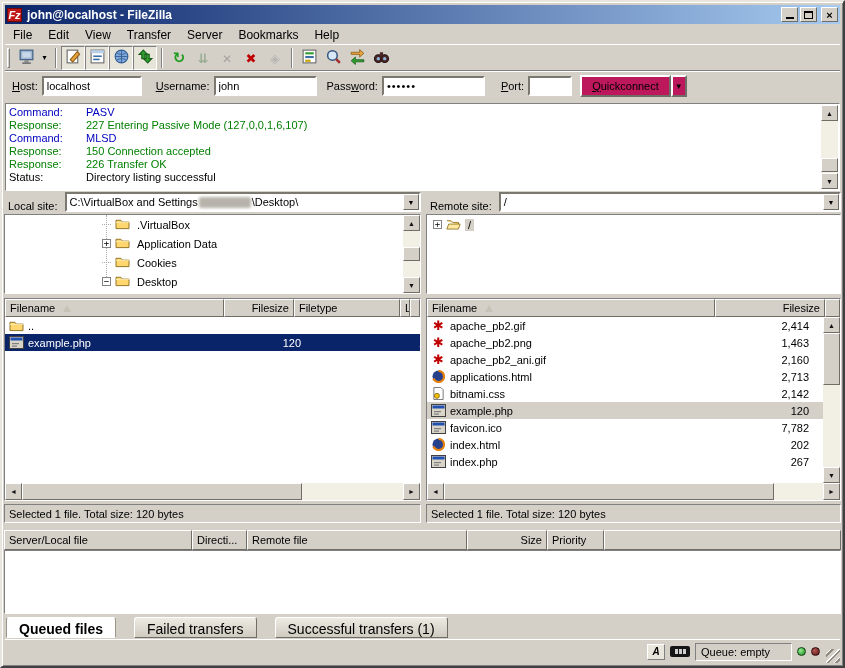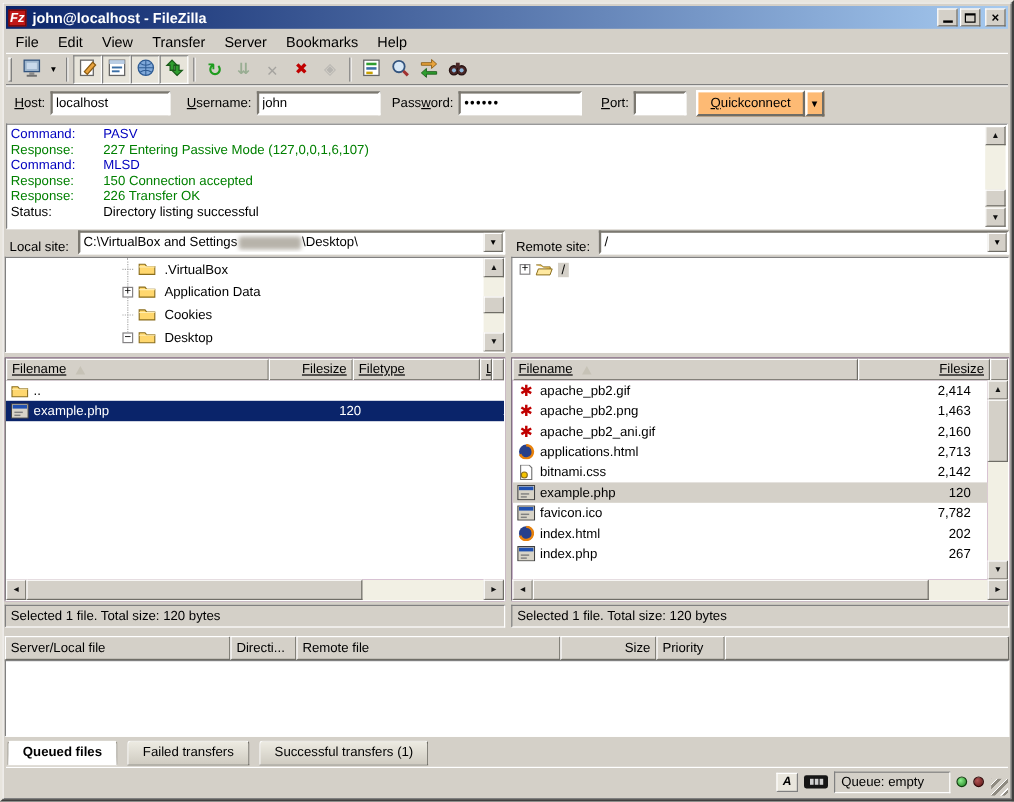--- a/index.html
+++ b/index.html
@@ -2,21 +2,21 @@
 <html style="--sel: #0A246A; --logcmd: #0000BF; --logresp: #008000; --tb1: #0A246A; --tb2: #A6CAF0;"><head>
 <meta charset="utf-8">
 <style>
   * { margin:0; padding:0; box-sizing:border-box; font-family:"Liberation Sans","DejaVu Sans",sans-serif; }
   html,body { background:#9a9a9a; }
   .window{ width:845px; height:668px; position:relative; background:#D4D0C8;
     border:2px solid; border-color:#E8E5DE #404040 #404040 #E8E5DE; overflow:hidden;
     box-shadow: inset 1px 1px 0 #fff, inset -1px -1px 0 #808080; }
 
   
-  .btn3d{ background:#fdba74; border:2px solid; border-color:#FFFFFF #6F6D66 #6F6D66 #FFFFFF; }
+  .btn3d{ background:#be185d; border:2px solid; border-color:#FFFFFF #6F6D66 #6F6D66 #FFFFFF; }
   .btn3d1{ background:#D4D0C8; border:1px solid; border-color:#FFFFFF #6F6D66 #6F6D66 #FFFFFF; }
   .tfield{ height:20px; background:#fff; border:2px solid; border-color:#7B7870 #FFFFFF #FFFFFF #7B7870; font-size:11px; padding:0 3px; outline:none; }
 
   
   .titlebar{ position:absolute; left:3px; top:3px; right:3px; height:19px;
     background:linear-gradient(90deg, var(--tb1), var(--tb2)); display:flex; align-items:center; padding:0 2px; }
   .app-icon{ width:15px; height:14px; background:#C01818; border:1px solid #6E0808; color:#fff;
     font-size:11px; font-weight:bold; font-style:italic; line-height:12px; text-align:center; }
   .title{ flex:1; margin-left:5px; color:#fff; font-weight:bold; font-size:12px; white-space:nowrap; }
   .win-btn{ width:17px; height:15px; margin-left:2px; display:flex; align-items:center; justify-content:center; }
@@ -80,21 +80,21 @@
   .tree-indent{ padding-left:97px; }
   .treebox.local::before{ content:''; position:absolute; left:101px; top:0; bottom:8px; border-left:1px dotted #ababab; }
   .exp{ width:9px; height:9px; flex:none; border:1px solid #848284; background:#fff; font-size:9px; line-height:7px; text-align:center;
     font-family:"DejaVu Sans Mono",monospace; z-index:1; }
   .stub{ width:9px; height:1px; flex:none; border-top:1px dotted #ababab; }
   .tree-label{ padding:0 3px; }
   .tree-label.sel{ background:#D4D0C8; }
   .ic{ width:15px; height:13px; flex:none; }
   .ic-apache{ color:#C00000; font-size:13px; line-height:13px; width:15px; flex:none; text-align:center; }
 
-  .listbox{ position:absolute; top:106px; left:0; right:0; bottom:24px; border:1px solid; border-color:#808080 #fff #fff #808080; background:#701a75;text-decoration:underline; }
+  .listbox{ position:absolute; top:106px; left:0; right:0; bottom:24px; border:1px solid; border-color:#808080 #fff #fff #808080; background:#eab308; }
   .lheader{ height:18px; display:flex; background:#D4D0C8; }
   .hcell{ font-size:11px; padding:0 4px; display:flex; align-items:center; background:#D4D0C8;
     border:1px solid; border-color:#fff #6F6D66 #6F6D66 #fff; white-space:nowrap; overflow:hidden; }
   .hcell.r{ justify-content:flex-end; }
   .sort{ margin-left:8px; width:0; height:0; border-left:4px solid transparent; border-right:4px solid transparent;
     border-bottom:7px solid #C6C2B6; }
   .lbody{ position:absolute; top:18px; left:0; right:0; bottom:17px; background:#fff; overflow:hidden; }
   .list-row{ height:17px; display:flex; align-items:center; font-size:11px; white-space:nowrap; }
   .sel-focus{ background:var(--sel); color:#fff; }
   .sel-blur{ background:#D4D0C8; }
@@ -102,21 +102,21 @@
   .cell.r{ justify-content:flex-end; }
   .cell.grow{ flex:1; }
 
   .statusline{ position:absolute; left:0; right:0; bottom:2px; height:19px; font-size:11px; display:flex; align-items:center;
     padding:0 4px; border:1px solid; border-color:#808080 #fff #fff #808080; white-space:nowrap; }
 
   
   .queue-header{ position:absolute; left:2px; top:528px; right:2px; height:20px; display:flex; }
   .queue-body{ position:absolute; left:2px; top:548px; right:2px; height:64px; background:#fff;
     border:1px solid; border-color:#808080 #fff #fff #808080; }
-  .tabs{ position:absolute; left:4px; top:615px; height:21px; display:flex; gap:8px; font-size:11px; }
+  .tabs{ position:absolute; left:4px; top:615px; height:21px; display:flex; gap:18px; font-size:14px; }
   .tab{ padding:3px 12px 0 12px; background:linear-gradient(#EDEBE2,#CFCBC1); border:1px solid; border-color:#fff #6F6D66 #6F6D66 #fff;
     border-radius:3px 3px 0 0; }
   .tab.active{ background:#fff; font-weight:bold; border-color:#fff #9a968c #fff #9a968c; }
 
   
   .statusbar{ position:absolute; left:3px; right:3px; bottom:3px; height:24px; display:flex; align-items:center;
     justify-content:flex-end; gap:5px; padding-right:20px; border-top:1px solid #fff; }
   .sb-aicon{ width:18px; height:16px; border:1px solid; border-color:#fff #808080 #808080 #fff; display:flex; align-items:center;
     justify-content:center; font-size:10px; font-weight:bold; font-style:italic; background:#E9E6DD; }
   .sb-badge{ width:20px; height:11px; background:#151515; border-radius:2px; display:flex; align-items:center; justify-content:center; gap:1px; }

